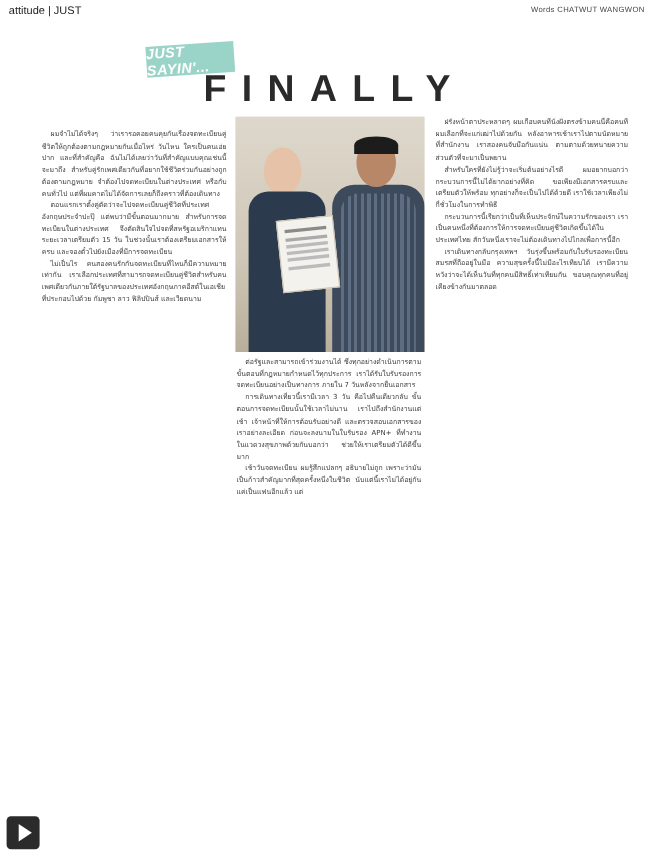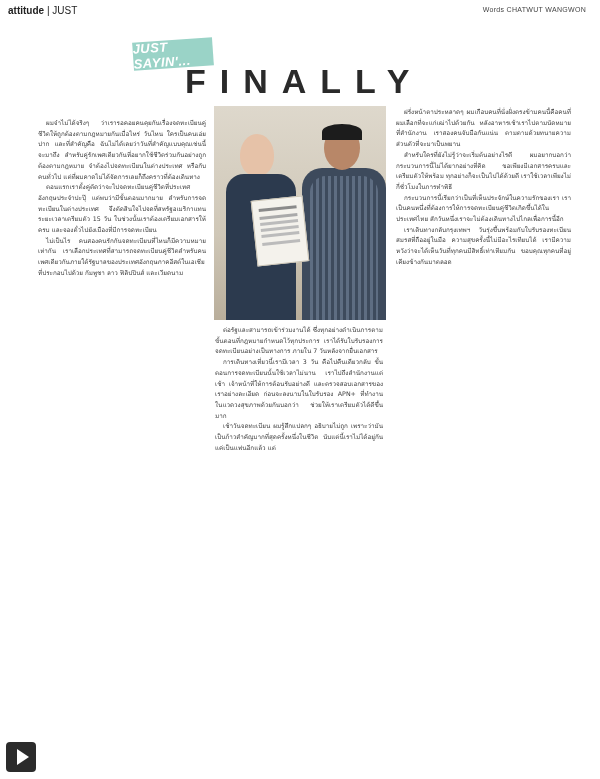--- a/index.html
+++ b/index.html
@@ -1,21 +1,21 @@
 <!DOCTYPE html>
 <html><head>
 <meta charset="utf-8">
 <style>
   * { margin: 0; padding: 0; box-sizing: border-box; }
   html, body { width: 600px; height: 779px; overflow: hidden; background: #ffffff; }
   body { font-family: "DejaVu Sans", sans-serif; color: #333; position: relative; }
 
   .header { position: absolute; top: 0; left: 0; width: 600px; height: 22px; }
   .section-tag { position: absolute; left: 8px; top: 5px; font-family: "Liberation Sans", sans-serif; font-size: 10px; color: #222; }
-  .section-tag b { font-weight: bold; }
+  .section-tag b { font-weight: normal; }
   .credit { position: absolute; right: 14px; top: 6px; font-family: "Liberation Sans", sans-serif; font-size: 7px; letter-spacing: 0.3px; color: #444; }
 
   .badge { position: absolute; left: 133px; top: 40px; width: 80px; height: 28px; background: #9ad3c7; transform: rotate(-4deg); display: flex; align-items: center; justify-content: center; }
   .badge span { font-family: "Liberation Sans", sans-serif; font-weight: bold; font-style: italic; font-size: 13px; color: #fff; letter-spacing: 0.5px; }
   .headline { position: absolute; left: 185px; top: 62px; font-family: "Liberation Sans", sans-serif; font-weight: bold; font-size: 34px; letter-spacing: 14px; color: #2a2a2a; }
 
   .col { position: absolute; font-size: 6.3px; line-height: 10.7px; color: #3a3a3a; text-align: justify; overflow: hidden; }
   .col p { text-indent: 8px; margin-bottom: 0; }
   .col-1 { left: 38px; top: 118px; width: 168px; height: 656px; }
   .col-2 { left: 215px; top: 325px; width: 168px; height: 450px; }

